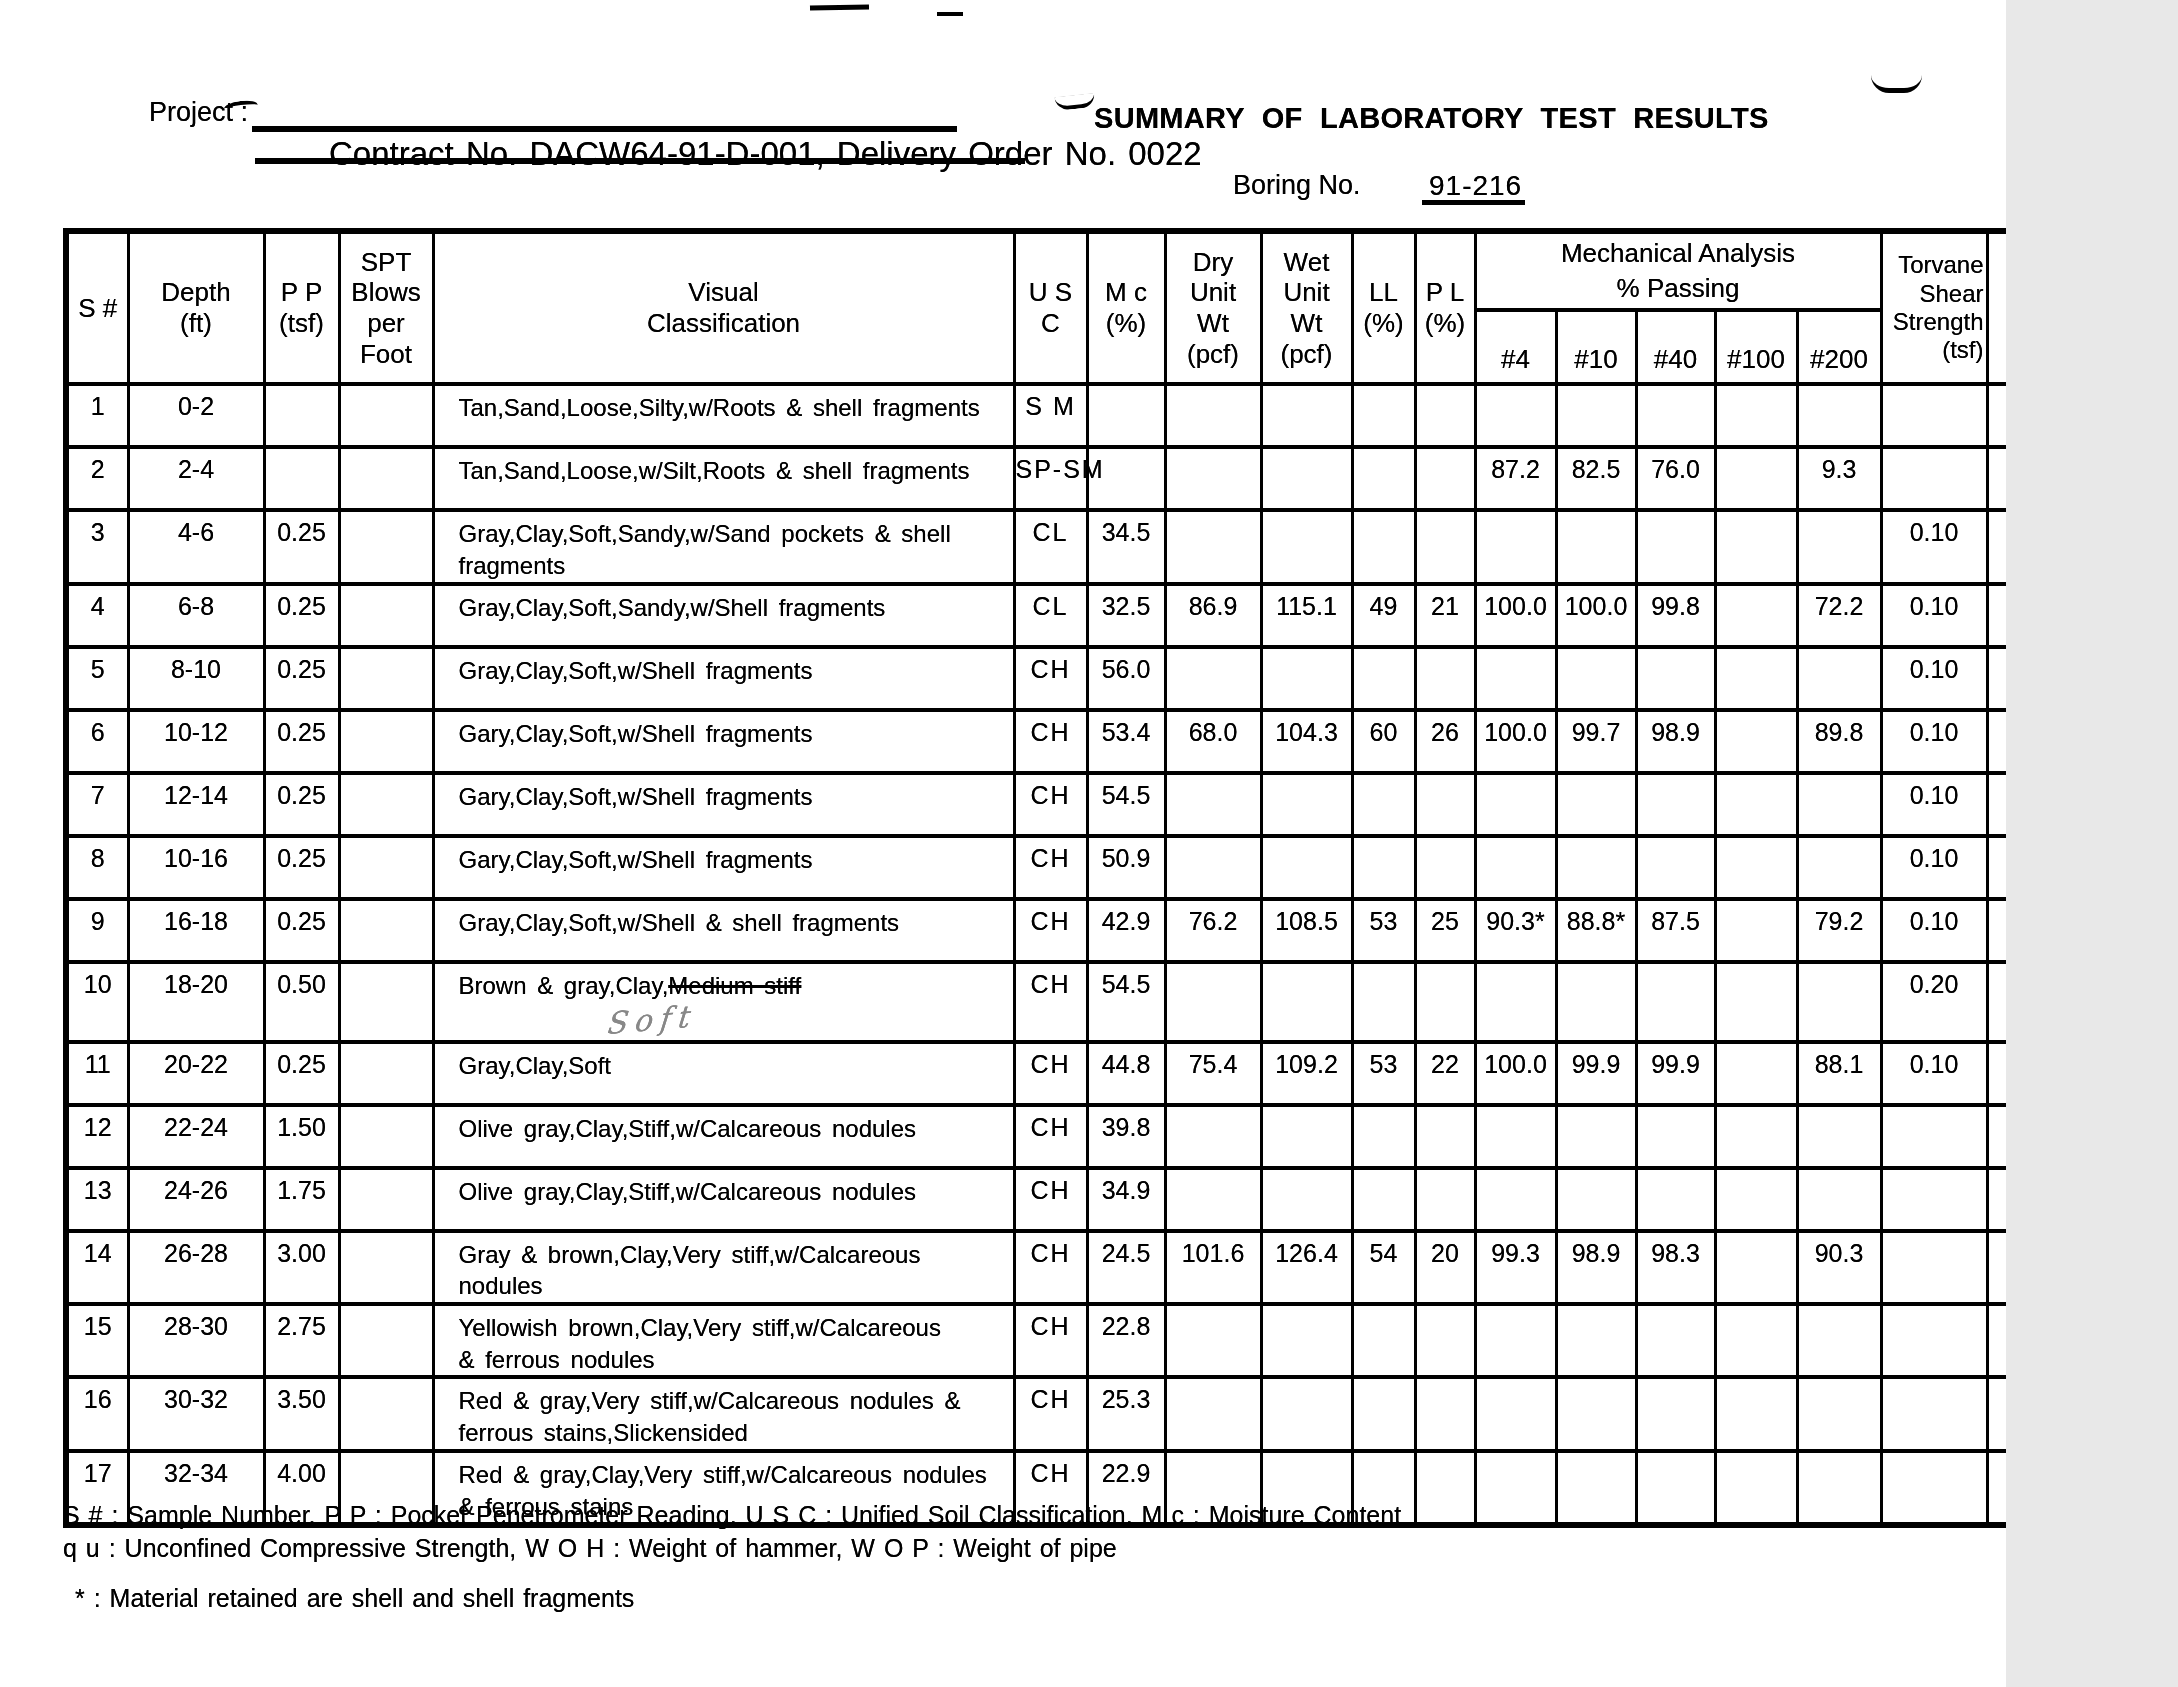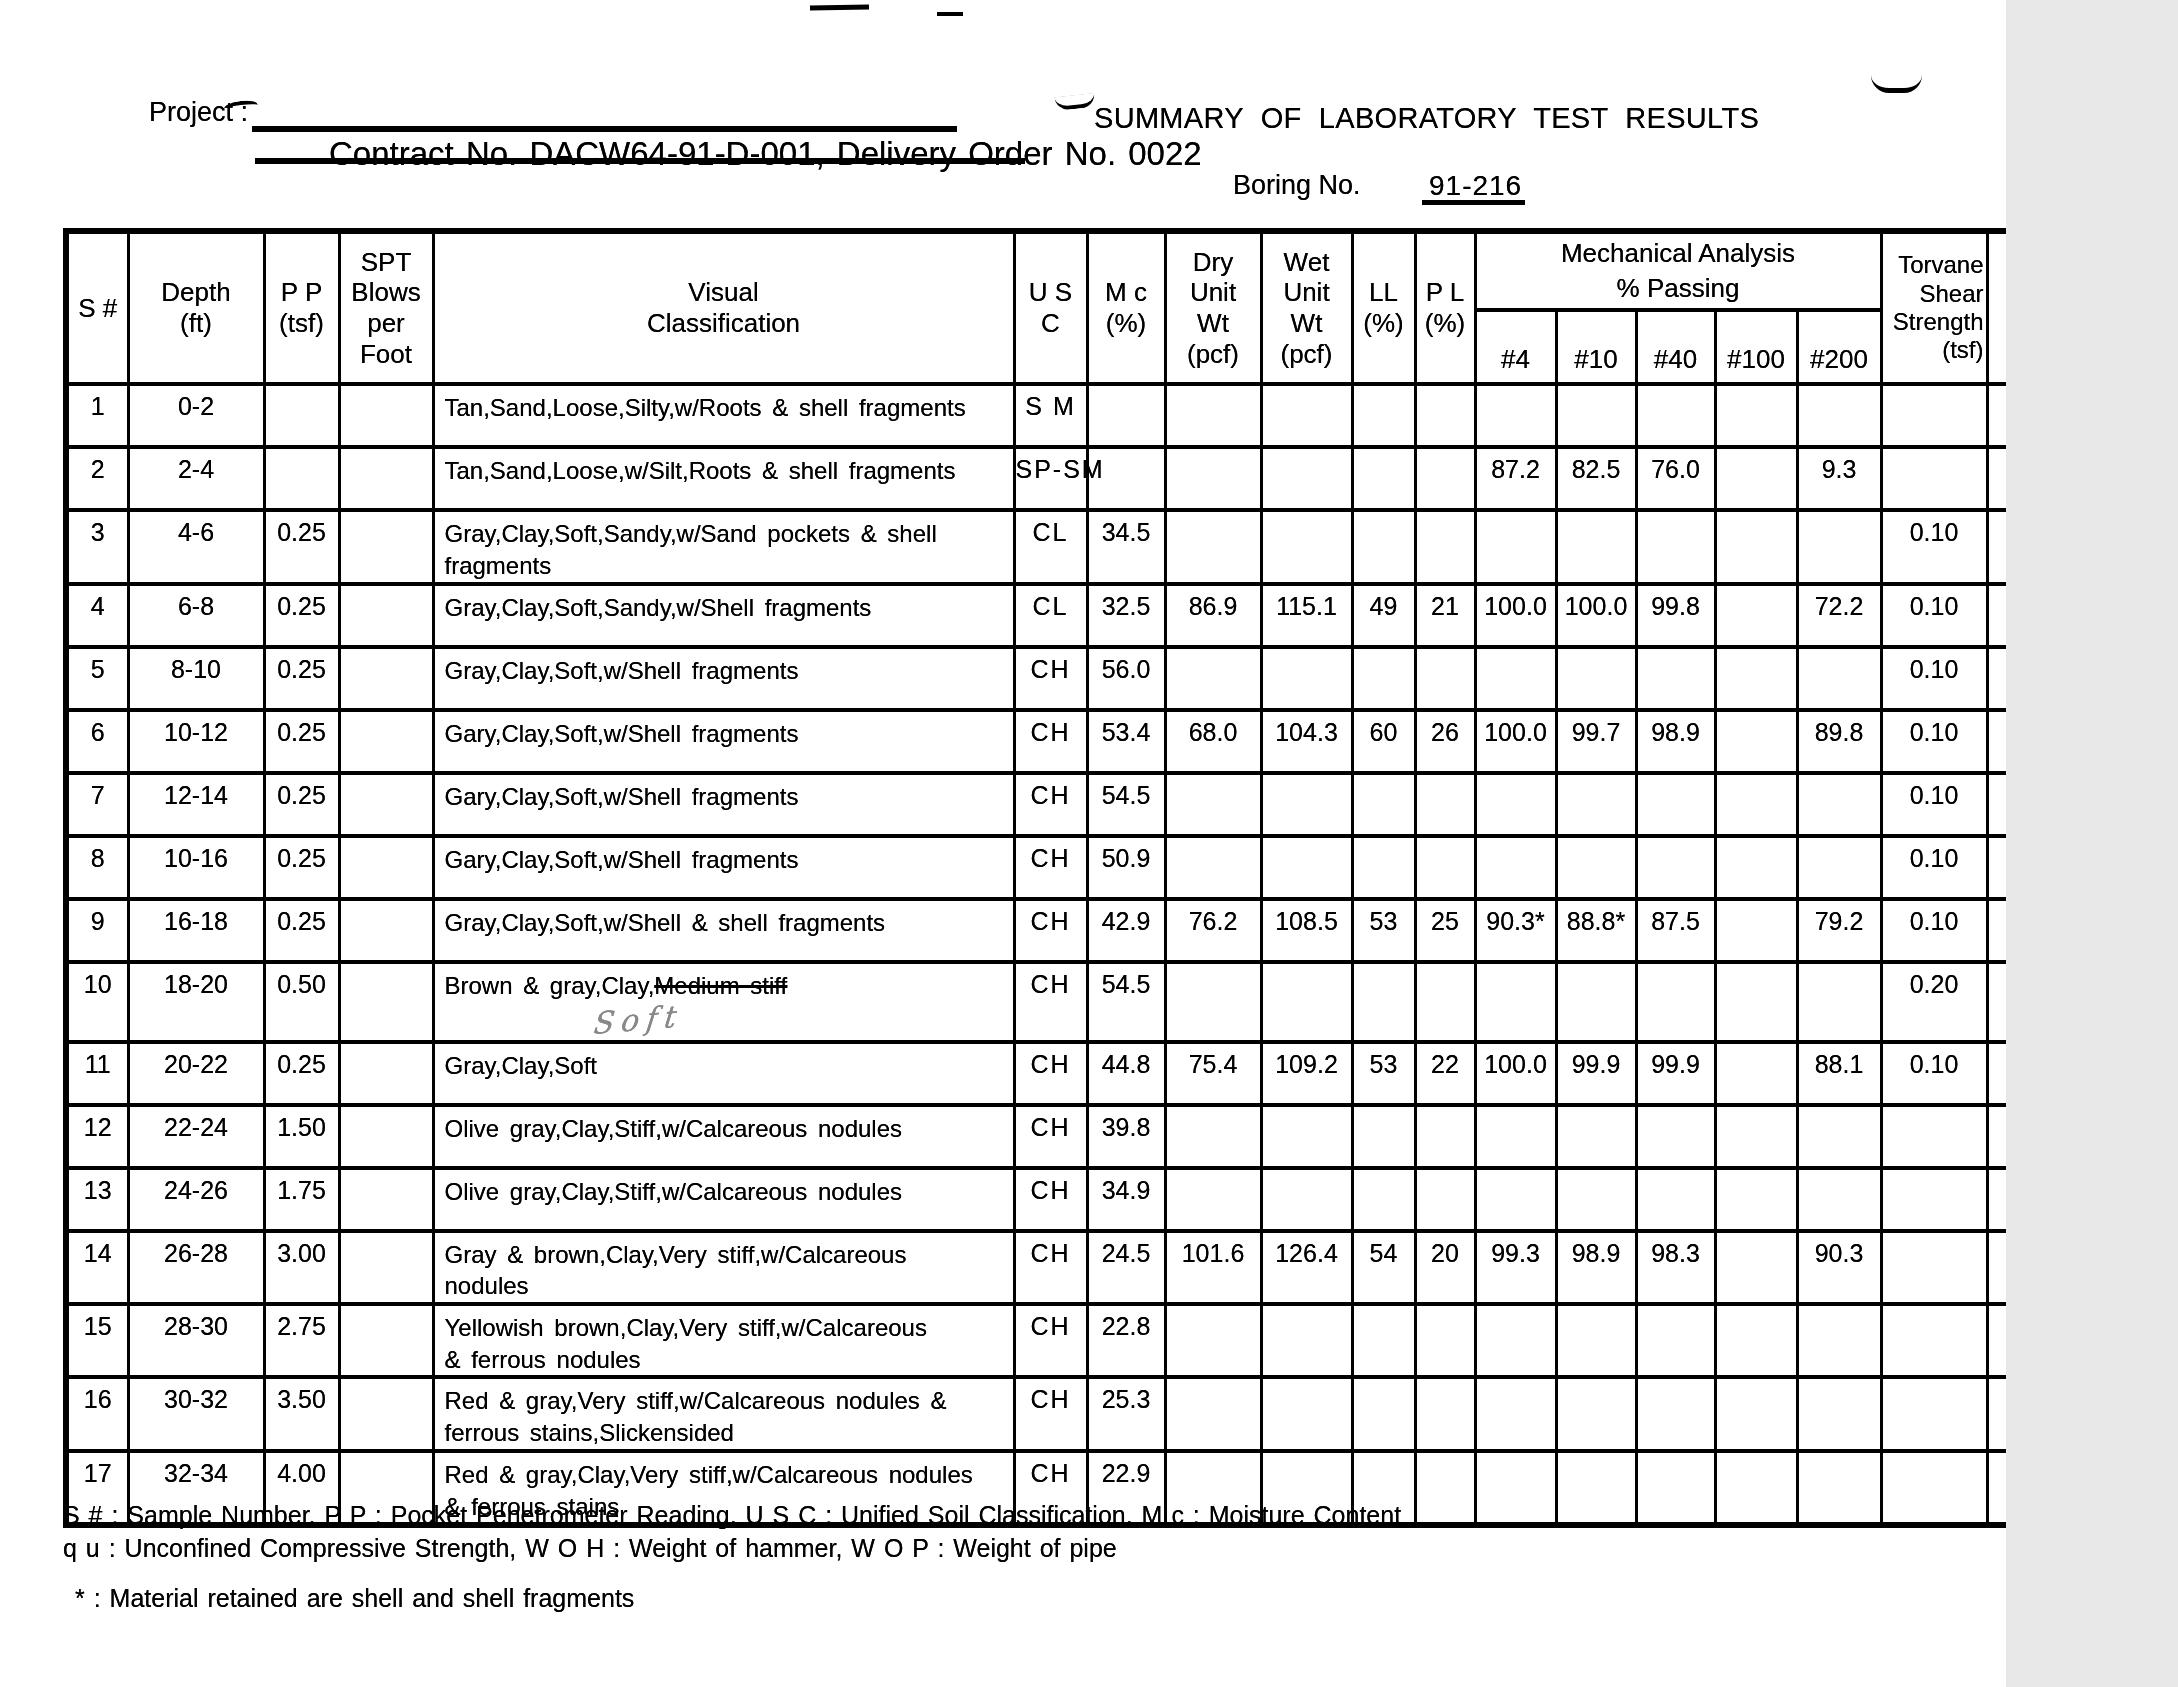--- a/index.html
+++ b/index.html
@@ -10,21 +10,21 @@
     overflow:hidden; text-shadow:0 0 0.5px rgba(0,0,0,.85);
   }
   .abs { position:absolute; }
   .project-label { left:149px; top:97px;  font-size:27px; }
   .proj1         { left:347px; top:103px; font-size:27px; word-spacing:3px; }
   .proj2         { left:329px; top:135px; font-size:33px; word-spacing:3px; }
   .rule          { background:#000; }
   .u1 { left:252px;  top:126px; width:705px; height:6px; }
   .u2 { left:255px;  top:158px; width:770px; height:6px; }
   .u3 { left:1422px; top:200px; width:103px; height:5px; }
-  .title { left:1094px; top:102px; font-size:29px; font-weight:normal; word-spacing:9px; letter-spacing:0.3px; }
+  .title { left:1094px; top:102px; font-size:29px; font-weight:bold; word-spacing:9px; letter-spacing:0.3px; }
   .boring-label { left:1233px; top:170px; font-size:27px; }
   .boring-value { left:1429px; top:170px; font-size:28px; letter-spacing:1px;text-align:right; }
 
   table.results {
     position:absolute; left:63px; top:228px;
     width:2010px; height:1259px;
     border-collapse:collapse; table-layout:fixed;
     border:6px solid #000;
   }
   th, td { border:3px solid #000; border-top-width:4px; border-bottom-width:4px; overflow:visible; }
@@ -32,21 +32,21 @@
     font-weight:400; font-size:26px; line-height:1.18;
     white-space:pre-line; text-align:center; vertical-align:middle; padding:2px;
   }
   thead tr.h1 { height:54px; }
   thead tr.h2 { height:74px; }
   tr.h2 th { vertical-align:bottom; padding-bottom:8px; }
   th.th-torvane { font-size:24px;text-align:right; }
   th.th-mech { line-height:1.35; }
   tbody tr { height:63px; }
   tbody td { font-size:25px; vertical-align:top; padding-top:6px; text-align:center; }
-  td.c-vc { text-align:left; padding-left:10px; font-size:24px; line-height:1.32; word-spacing:4px; }
+  td.c-vc { text-align:left; padding-left:24px; font-size:24px; line-height:1.32; word-spacing:4px; }
   td.c-usc { letter-spacing:2px; white-space:nowrap; }
   .struck { text-decoration:line-through; text-decoration-thickness:3px; }
   .handwrite {
     margin-left:149px; margin-top:-1px;
     font-family:"DejaVu Serif", serif; font-style:italic;
     font-size:30px; letter-spacing:7px; color:#3a3a3a; opacity:.6;
     transform:rotate(-5deg) skewX(-12deg); width:max-content;
   }
   .footnotes { left:63px; top:1499px; font-size:25px; line-height:33px; word-spacing:2px; }
   .fn-indent { padding-left:12px;margin-top:17px; }

